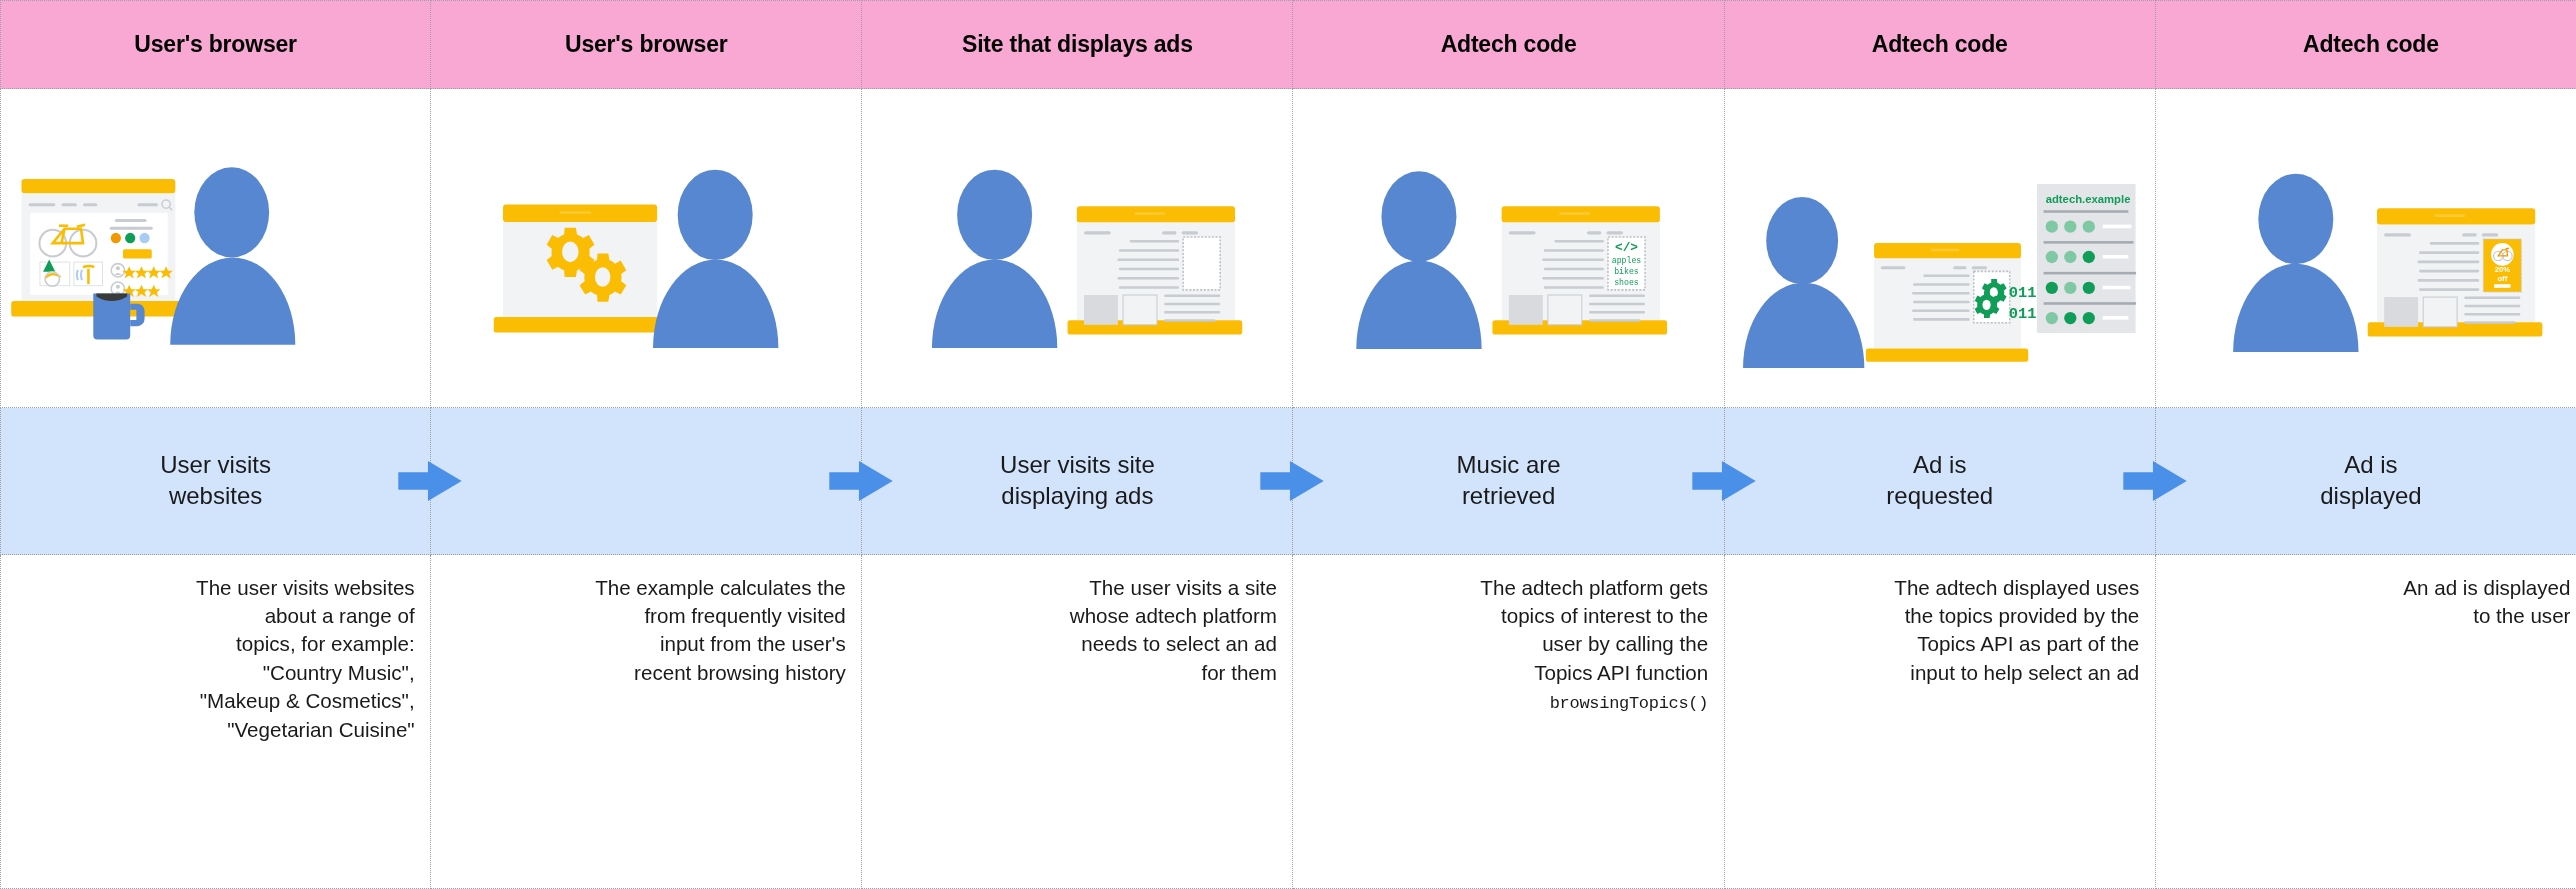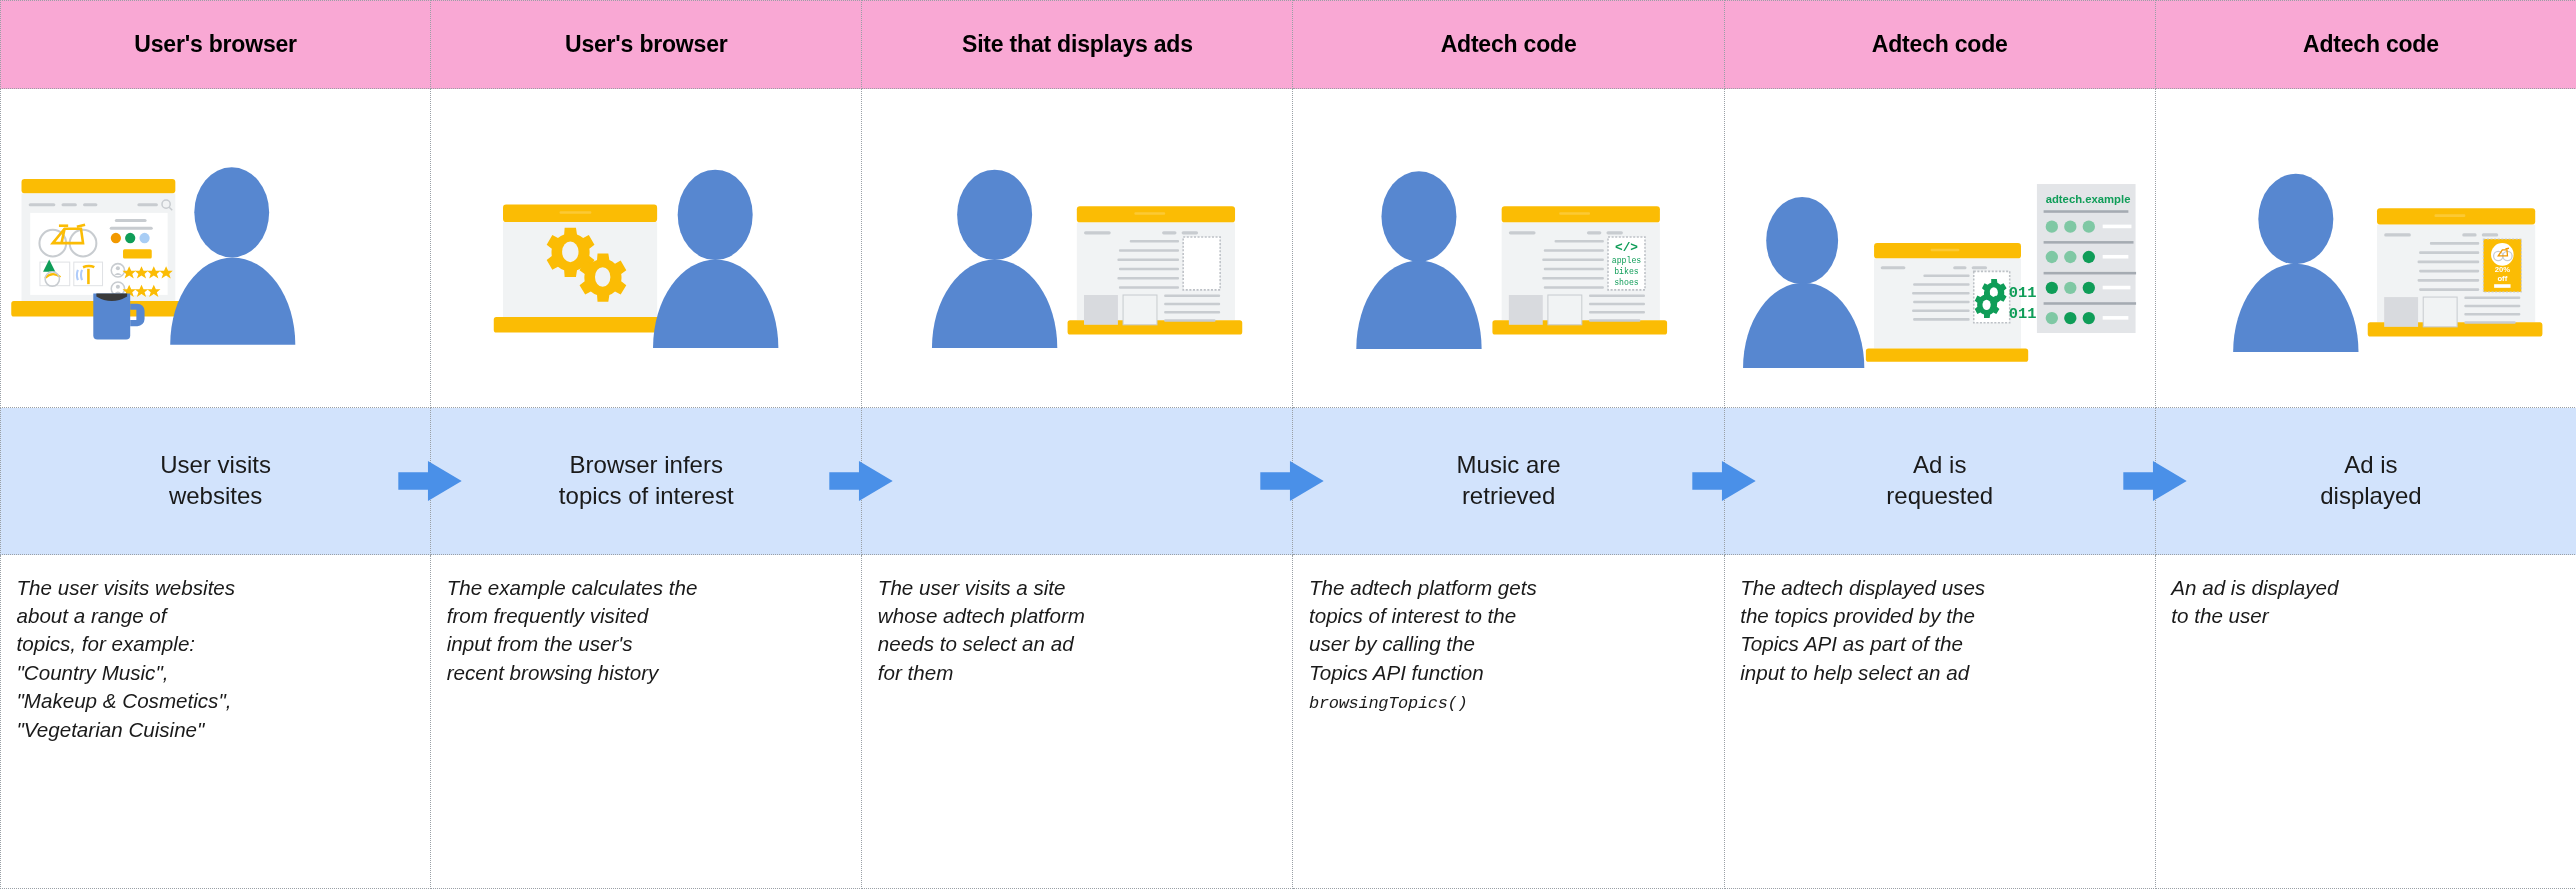--- a/index.html
+++ b/index.html
@@ -79,23 +79,22 @@
   
   .row-desc .cell {
     align-items: flex-start;
     padding: 18.5px 15.5px 0 15.5px;
     background: #ffffff;
   }
   .desc-label {
     font-size: 20.6px;
     color: #1a1a1a;
     line-height: 1.38;
-    text-align: left;
+    text-align: right;
     width: 100%;
-    font-style: italic;
   }
   .desc-label .mono {
     font-family: "Liberation Mono", "DejaVu Sans Mono", monospace;
     font-size: 17px;
     letter-spacing: -0.3px;
   }
 </style>
 </head>
 <body>
 
@@ -403,29 +402,29 @@
     <div class="cell first">
       <div class="band-label">
         <span>User visits</span><br>
         <span>websites</span>
       </div>
       <svg class="arrow" viewBox="0 0 124 90">
         <path d="M0 28 H58 V6 L124 45 L58 84 V62 H0 Z" fill="#4a90e8"></path>
       </svg>
     </div>
     <div class="cell">
-      <div class="band-label">
-        <span>Browser infers</span><br>
-        <span>topics of interest</span>
-      </div>
       <svg class="arrow" viewBox="0 0 124 90">
         <path d="M0 28 H58 V6 L124 45 L58 84 V62 H0 Z" fill="#4a90e8"></path>
       </svg>
     </div>
     <div class="cell">
+      <div class="band-label">
+        <span>User visits site</span><br>
+        <span>displaying ads</span>
+      </div>
       <svg class="arrow" viewBox="0 0 124 90">
         <path d="M0 28 H58 V6 L124 45 L58 84 V62 H0 Z" fill="#4a90e8"></path>
       </svg>
     </div>
     <div class="cell">
       <div class="band-label">
         <span>Music are</span><br>
         <span>retrieved</span>
       </div>
       <svg class="arrow" viewBox="0 0 124 90">

